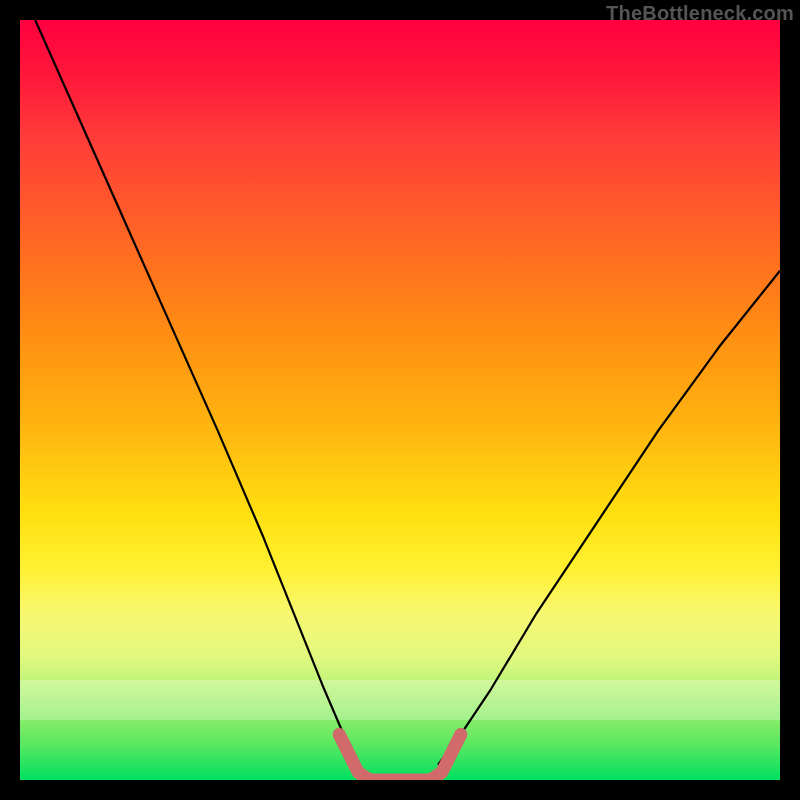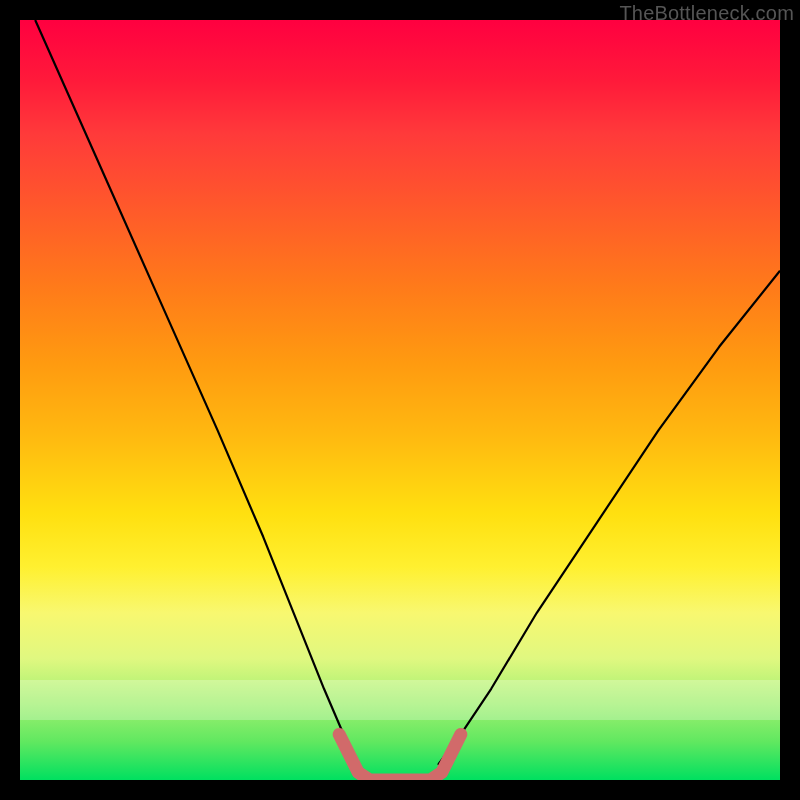--- a/index.html
+++ b/index.html
@@ -57,21 +57,21 @@
     height: 40px;
     background: rgba(255,255,255,0.25);
     pointer-events: none;
   }
   .watermark {
     position: absolute;
     top: 2px;
     right: 6px;
     color: #555;
     font-size: 20px;
-    font-weight: 400;
+    font-weight: 700;
     letter-spacing: 0.2px;
     pointer-events: none;
   }
 </style>
 </head>
 <body>
 
 <div class="frame">
   <div class="watermark">TheBottleneck.com</div>
   <div class="plot">

